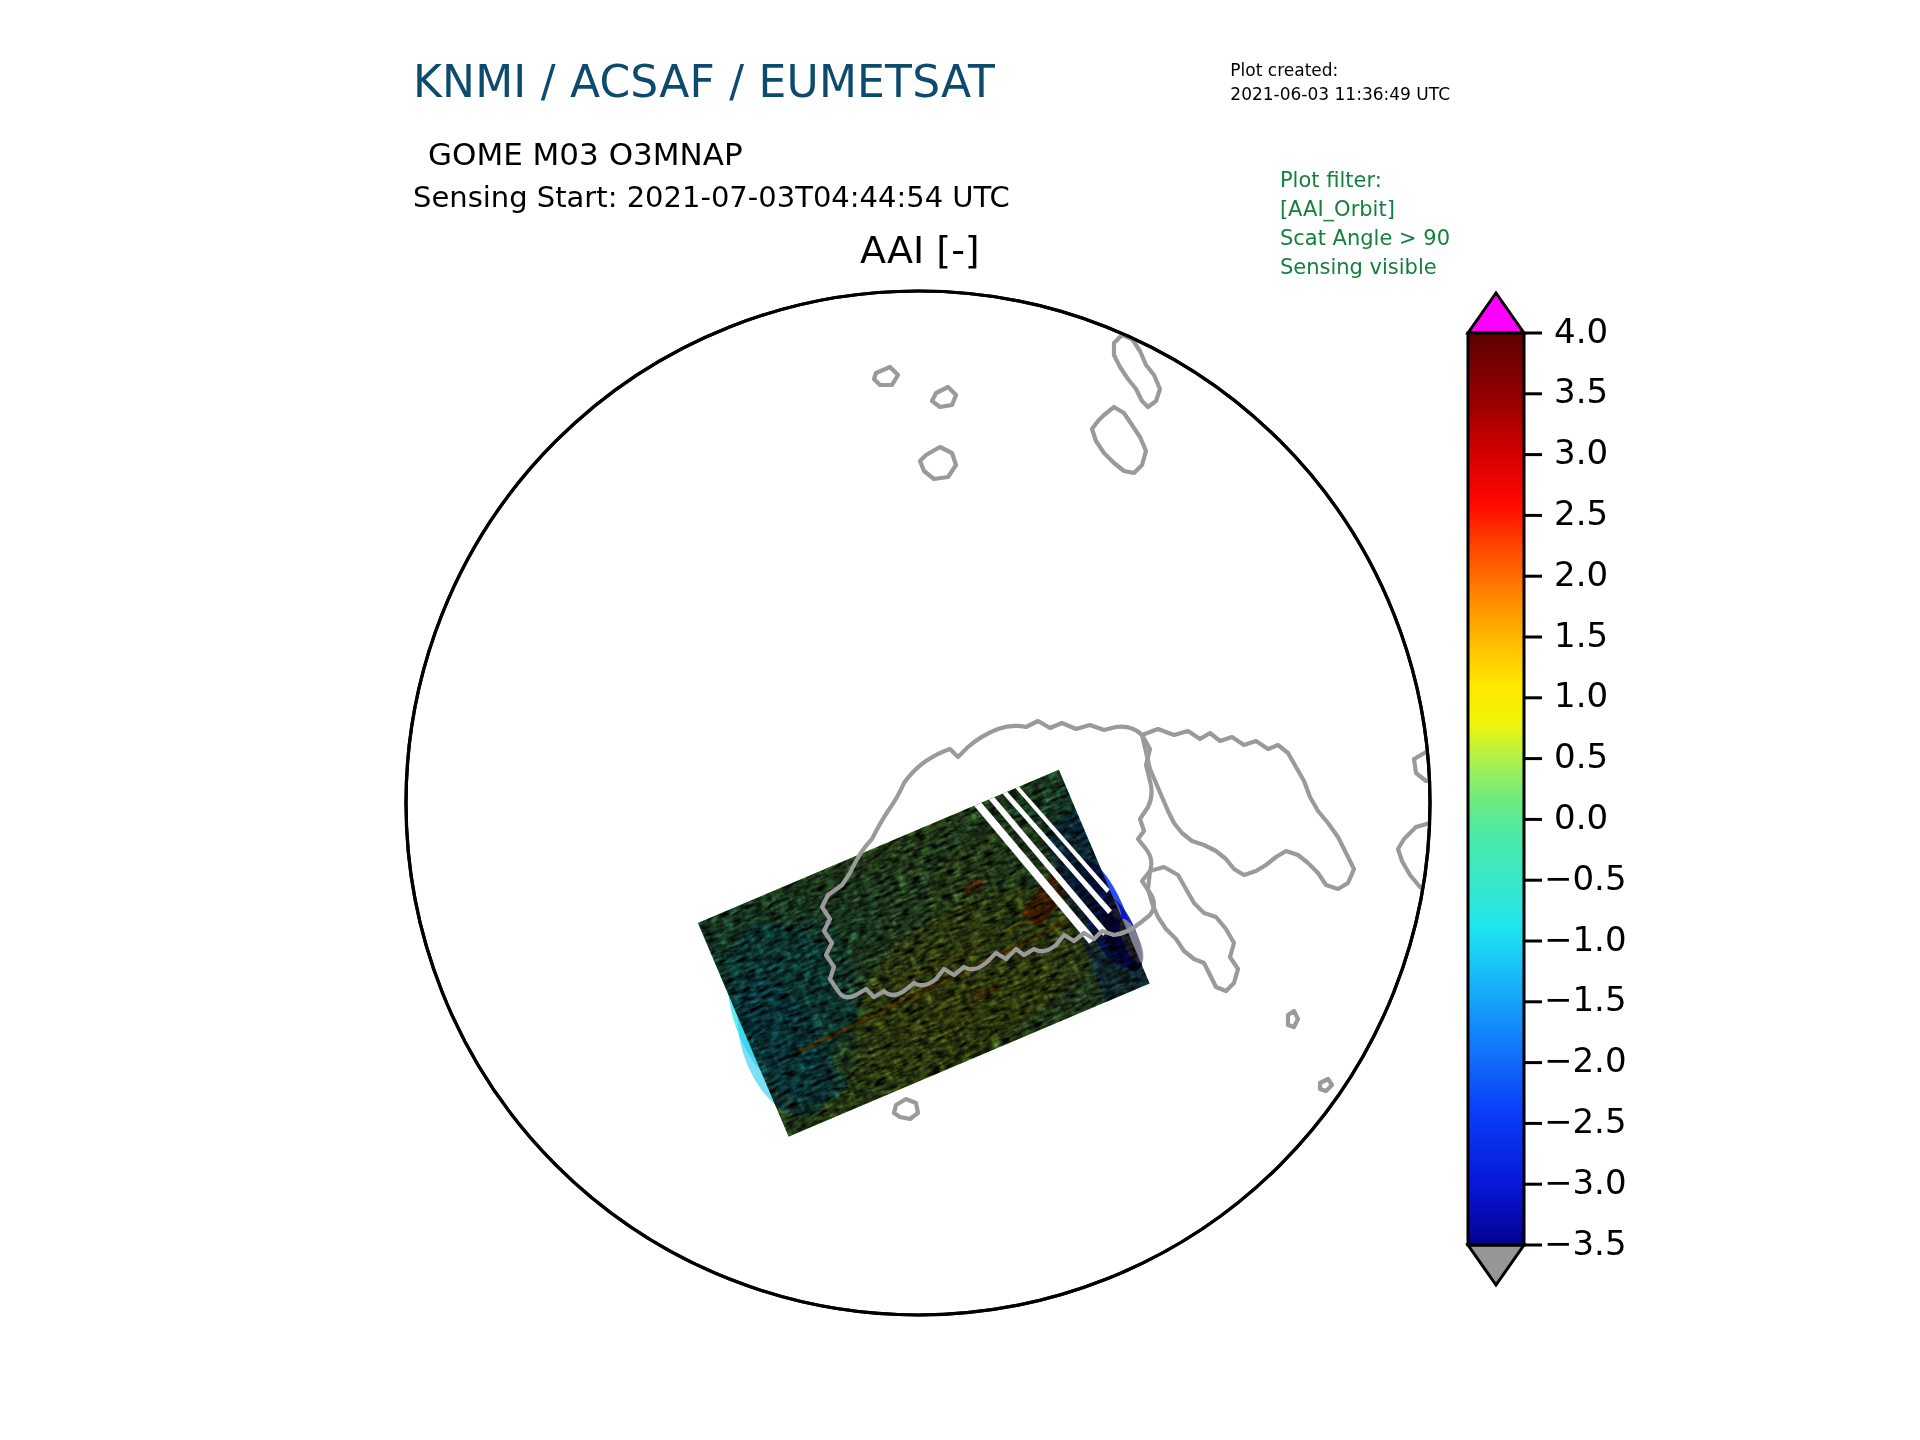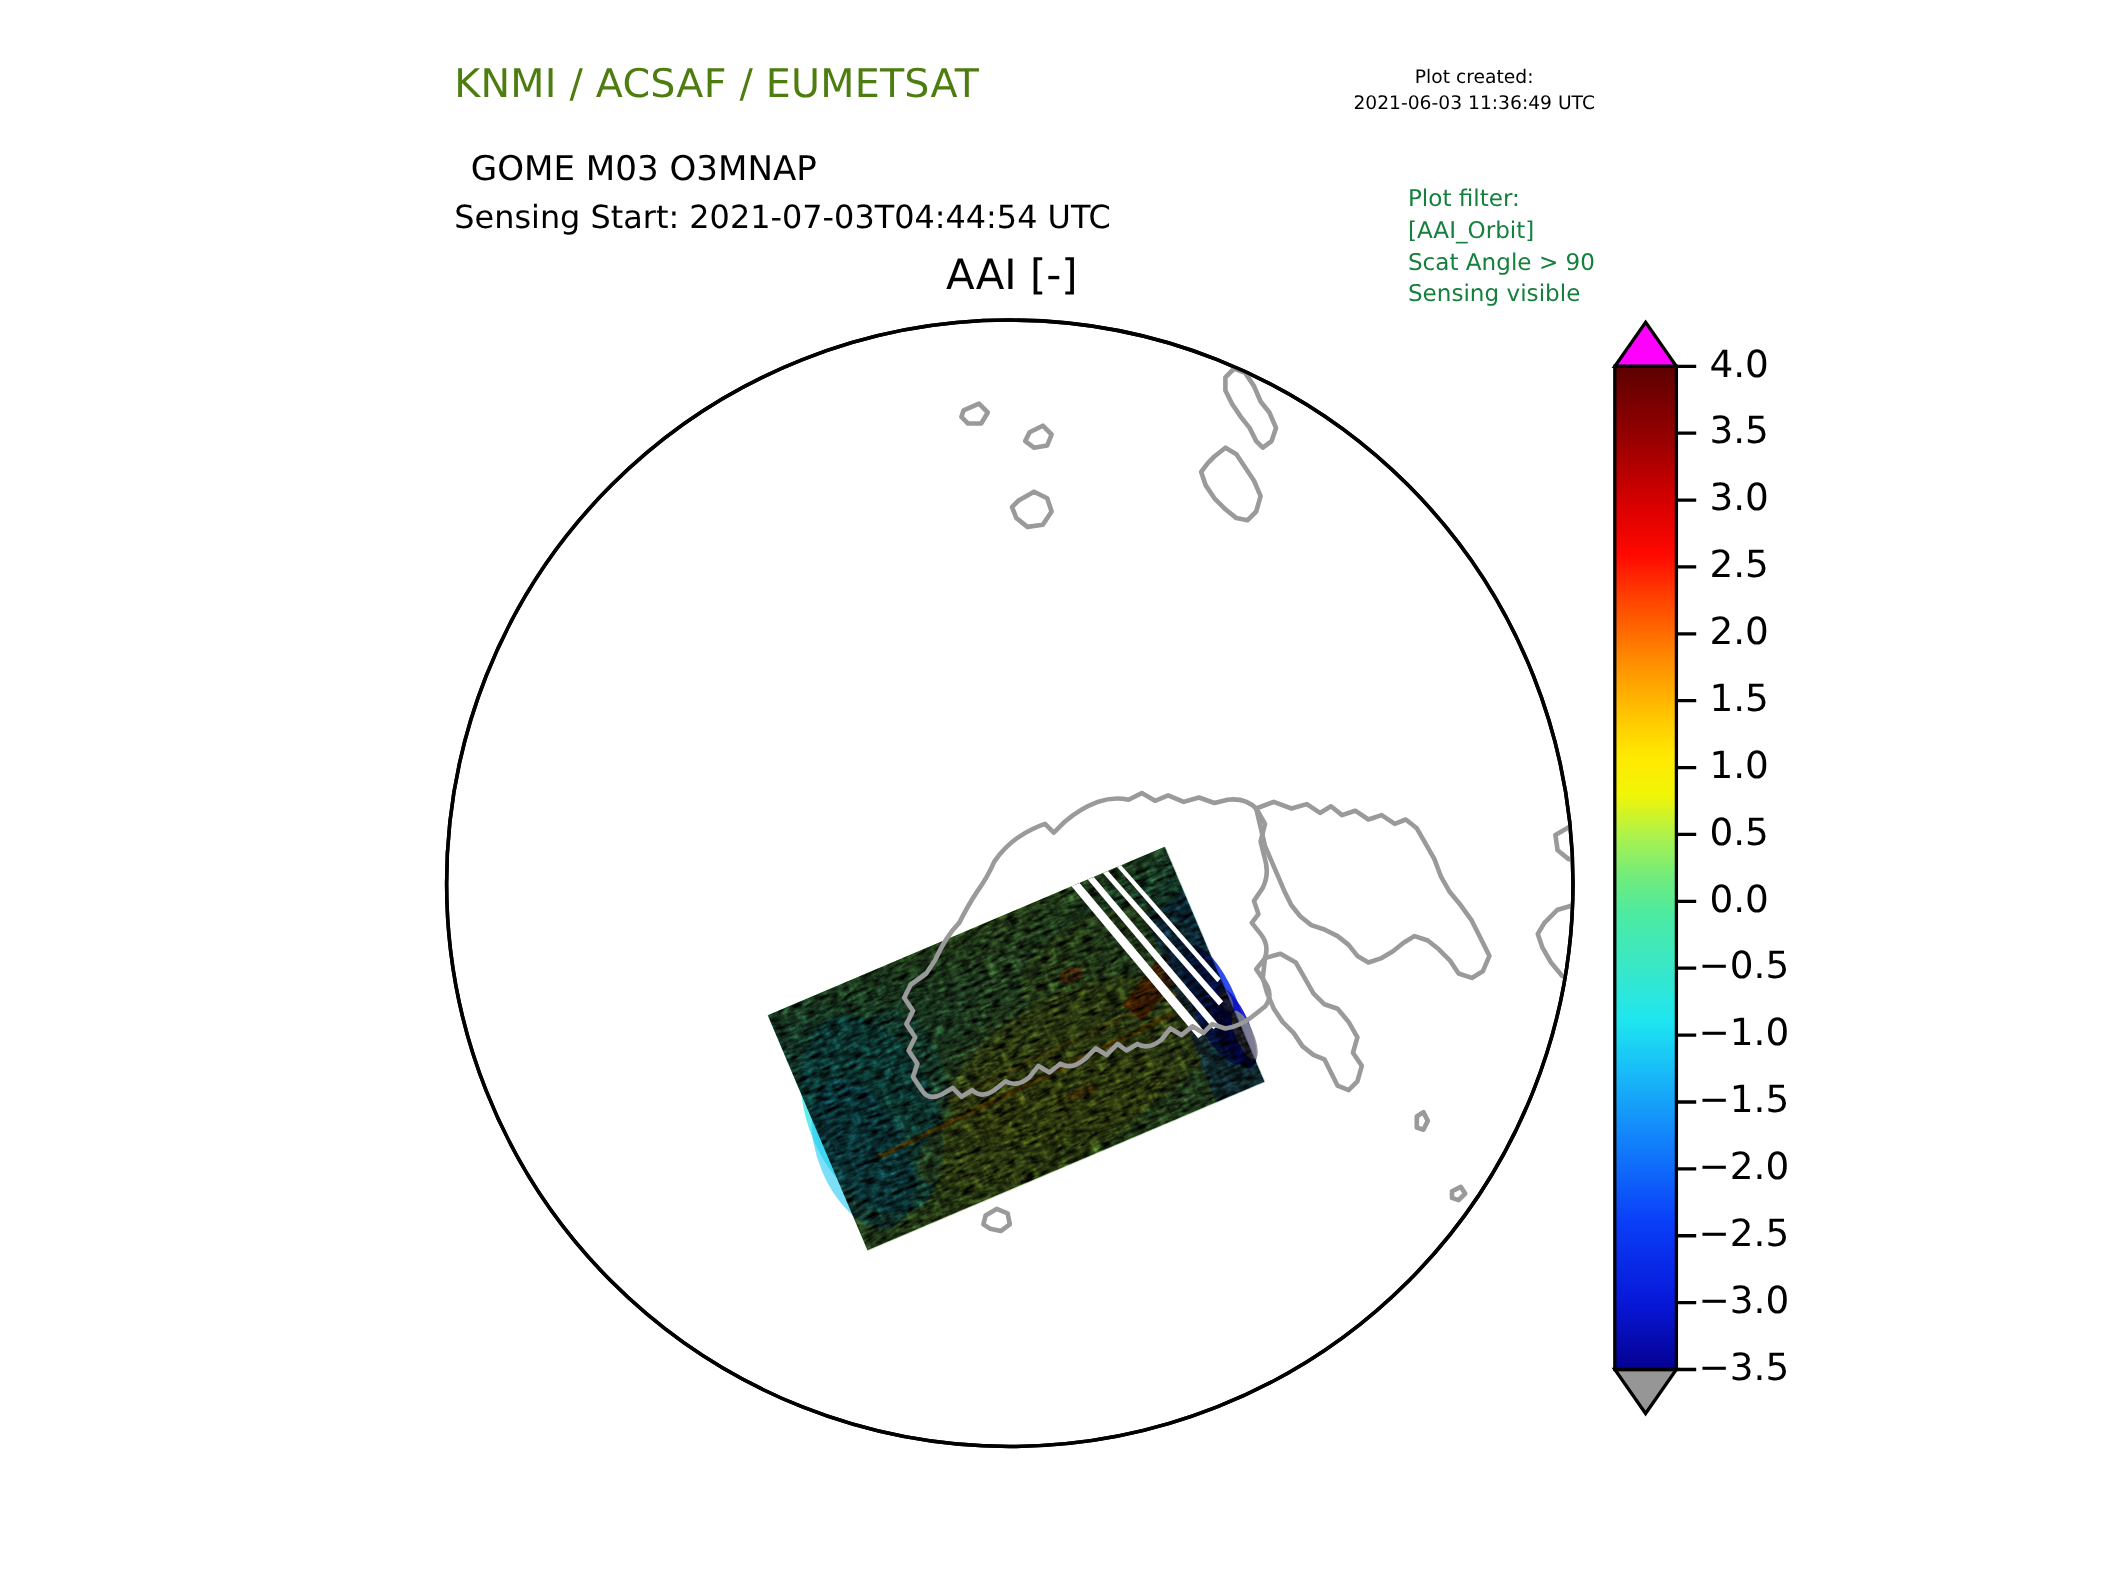--- a/index.html
+++ b/index.html
@@ -2,26 +2,26 @@
 <html><head>
 <meta charset="utf-8">
 <style>
   html,body{margin:0;padding:0;background:#ffffff;}
   body{width:1920px;height:1440px;position:relative;overflow:hidden;
        font-family:"DejaVu Sans","Liberation Sans",sans-serif;color:#000;}
 
   .abs{position:absolute;}
 
   
-  #brand-title{left:413px;top:56px;font-size:36px;color:#4d7c0f;letter-spacing:.2px;white-space:nowrap;}
+  #brand-title{left:413px;top:56px;font-size:44px;color:#0c4a6e;letter-spacing:.2px;white-space:nowrap;}
   #product-line{left:428px;top:136px;font-size:31px;white-space:nowrap;}
   #sensing-line{left:413px;top:180px;font-size:29px;white-space:nowrap;}
   #plot-var-title{left:860px;top:228px;font-size:38px;white-space:nowrap;}
 
-  #created-block{right:470px;top:58px;text-align:center;font-size:17px;line-height:24px;white-space:nowrap;}
+  #created-block{right:470px;top:58px;text-align:left;font-size:17px;line-height:24px;white-space:nowrap;}
   #filter-block{right:470px;top:166px;text-align:left;font-size:21px;line-height:29px;color:#15803d;white-space:nowrap;}
 
   
   #map-wrap{left:398px;top:283px;width:1040px;height:1040px;}
   #map-svg{display:block;width:1040px;height:1040px;}
 
   
   #colorbar-group{left:1452px;top:285px;width:250px;height:1020px;}
   #cbar-svg{display:block;width:250px;height:1020px;}
   .cbtick-label{font-size:34px;fill:#000;font-family:"DejaVu Sans","Liberation Sans",sans-serif;dominant-baseline:middle;}

